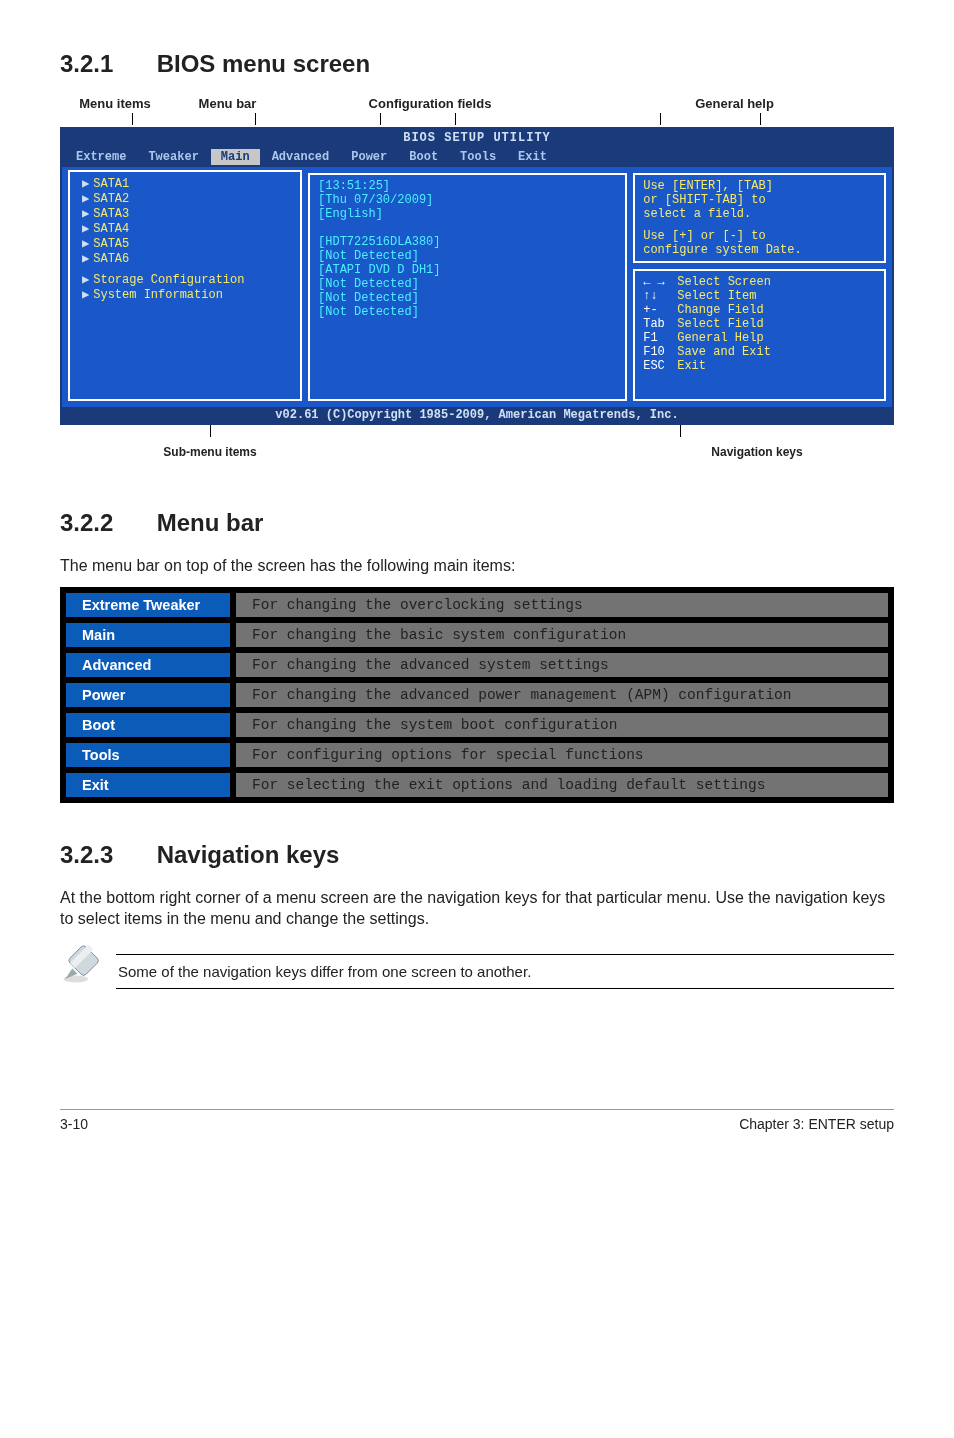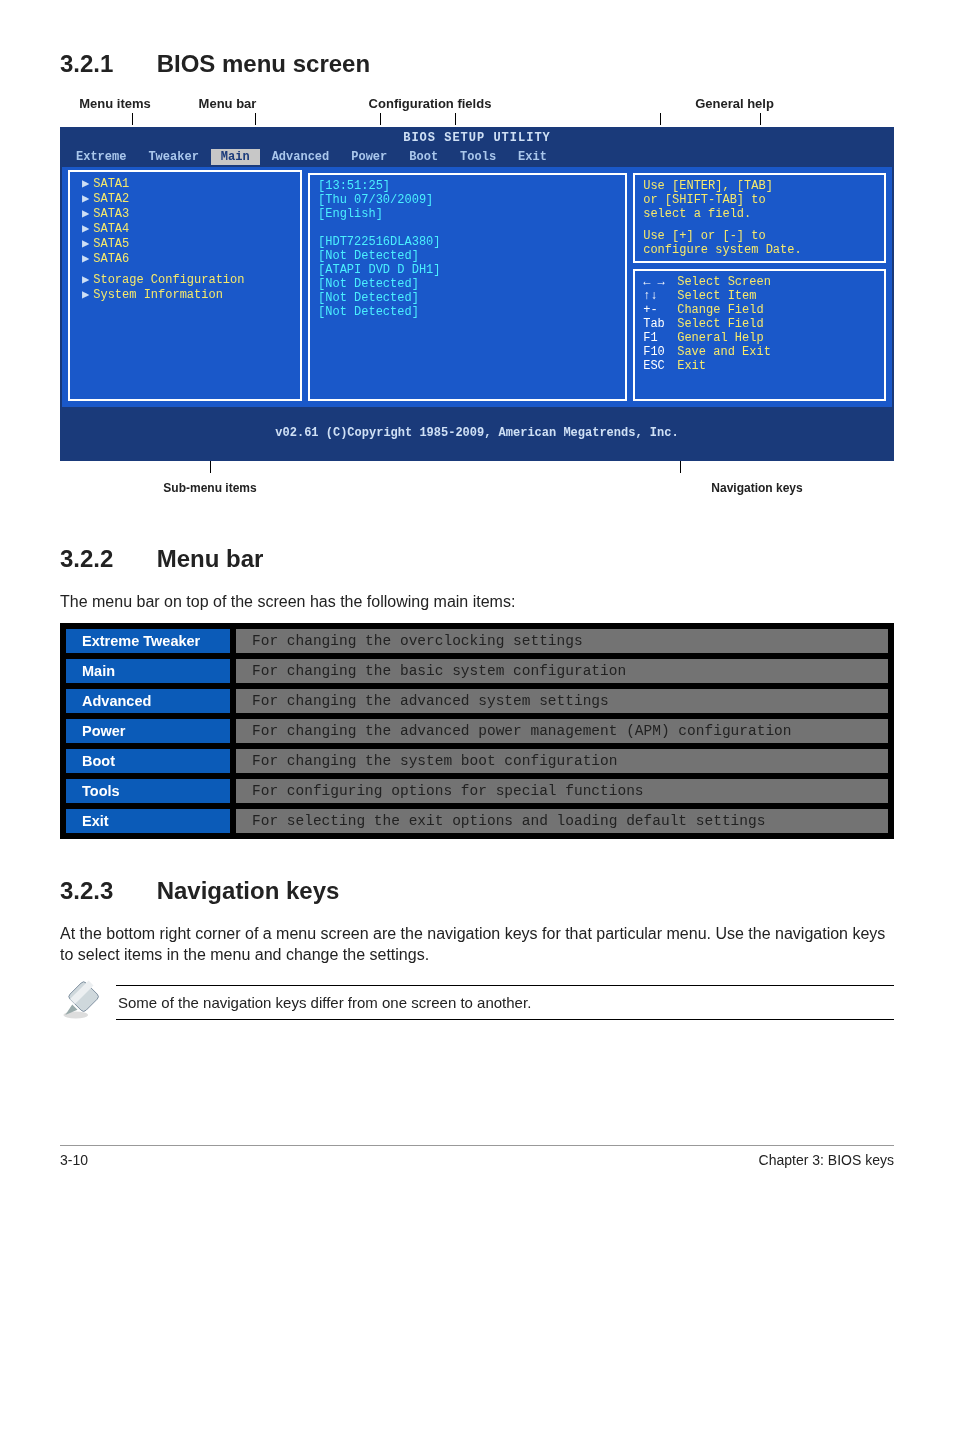--- a/index.html
+++ b/index.html
@@ -30,35 +30,35 @@
   .bios-body { background: #1a58c9; display: flex; height: 240px; }
   .left-top, .left-bot { border: 2px solid #fff; margin: 6px 3px 3px 6px; padding: 4px 8px; }
   .left-bot { margin: 3px 3px 6px 6px; flex: 1; padding-left: 12px; }
   .mid-col { flex: 1.6; border: 2px solid #fff; margin: 6px 3px; padding: 4px 8px; color: #4bf0ff; }
   .right-col { flex: 1.4; display: flex; flex-direction: column; }
   .right-top, .right-bot { border: 2px solid #fff; margin: 6px 6px 3px 3px; padding: 4px 8px; color: #fff; }
   .right-bot { margin: 3px 6px 6px 3px; flex: 1; color: #cfe0f5; }
   .yel { color: #f7e96b; }
   .wht { color: #fff; }
   .arrow { color: #cfe0f5; padding-right: 4px; }
-  .bios-foot { background: #1a3a7a; color: #cfe0f5; text-align: center; font-weight: bold; padding: 19px 0; font-size: 12px; }
+  .bios-foot { background: #1a3a7a; color: #cfe0f5; text-align: center; font-weight: bold; padding: 1px 0; font-size: 12px; }
 
   .sublabels { display: flex; font-weight: bold; font-size: 12px; margin-top: 6px; }
   .sublabels .l { flex: 0 0 300px; text-align: center; }
   .sublabels .r { flex: 1; text-align: center; }
 
   .space { height: 40px; }
   p.body { font-size: 16px; margin: 8px 0 10px; line-height: 1.35; }
 
   table.defs { width: 100%; border-collapse: collapse; font-size: 14.5px; }
   table.defs td { border: 6px solid #000000; padding: 4px 16px; }
   table.defs td.k { background: #0b5bb8; color: #fff; font-weight: bold; width: 170px; }
   table.defs td.v { background: #737373; font-family: Liberation Mono, monospace; }
 
-  .note-row { display: flex; align-items: center; gap: 14px; margin-top: 14px; }
+  .note-row { display: flex; align-items: flex-end; gap: 14px; margin-top: 14px; }
   .note-icon svg { width: 42px; height: 42px; }
   .note-bar { flex: 1; border-top: 1px solid #000; border-bottom: 1px solid #000; padding: 8px 2px; font-size: 15px; }
 
   .footer { display: flex; justify-content: space-between; font-size: 14px; margin-top: 120px; border-top: 1px solid #999; padding-top: 6px; }
 </style>
 </head>
 <body>
 
 <h2 class="section">
   <span class="num">3.2.1</span>
@@ -206,14 +206,14 @@
       <polygon points="6,40 14,28 20,34" fill="#9aa"></polygon>
       <rect x="14" y="6" width="26" height="26" rx="4" transform="rotate(45 27 19)" fill="#cfd8dc" stroke="#789" stroke-width="1"></rect>
       <rect x="18" y="2" width="8" height="30" transform="rotate(45 27 19)" fill="#eceff1"></rect>
     </svg>
   </div>
   <div class="note-bar">Some of the navigation keys differ from one screen to another.</div>
 </div>
 
 <div class="footer">
   <span>3-10</span>
-  <span>Chapter 3: BIOS keys</span>
+  <span>Chapter 3: ENTER setup</span>
 </div>
 
 </body></html>

